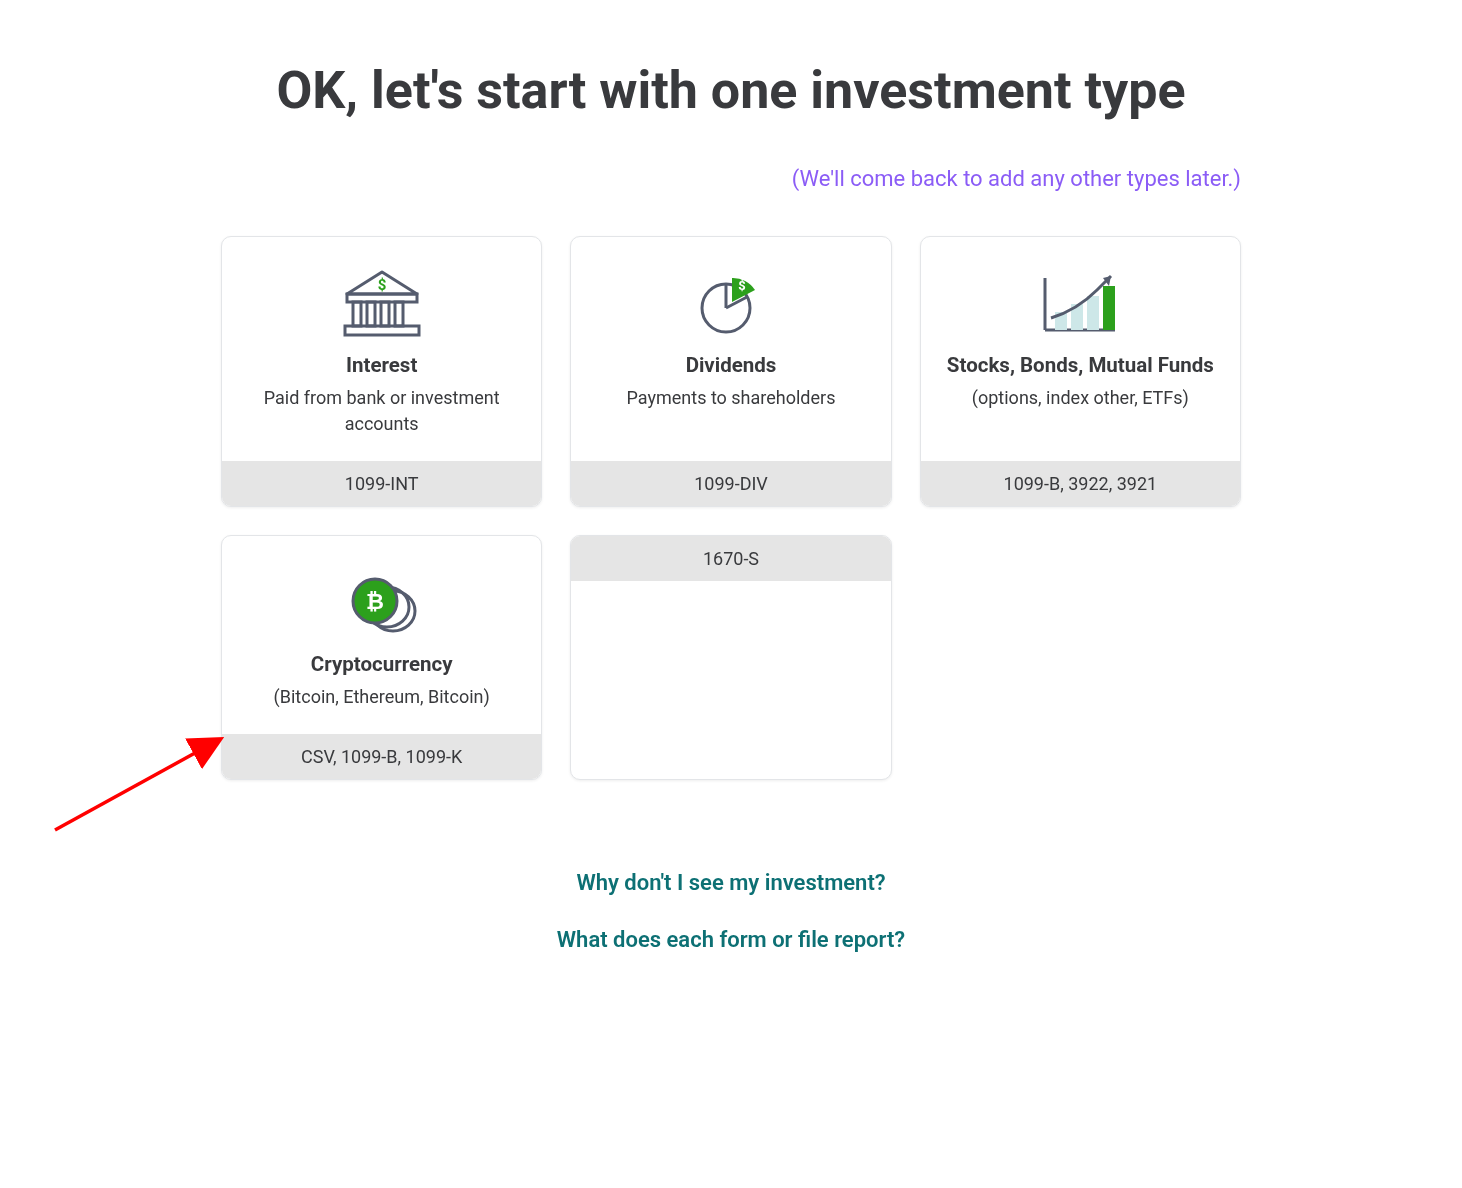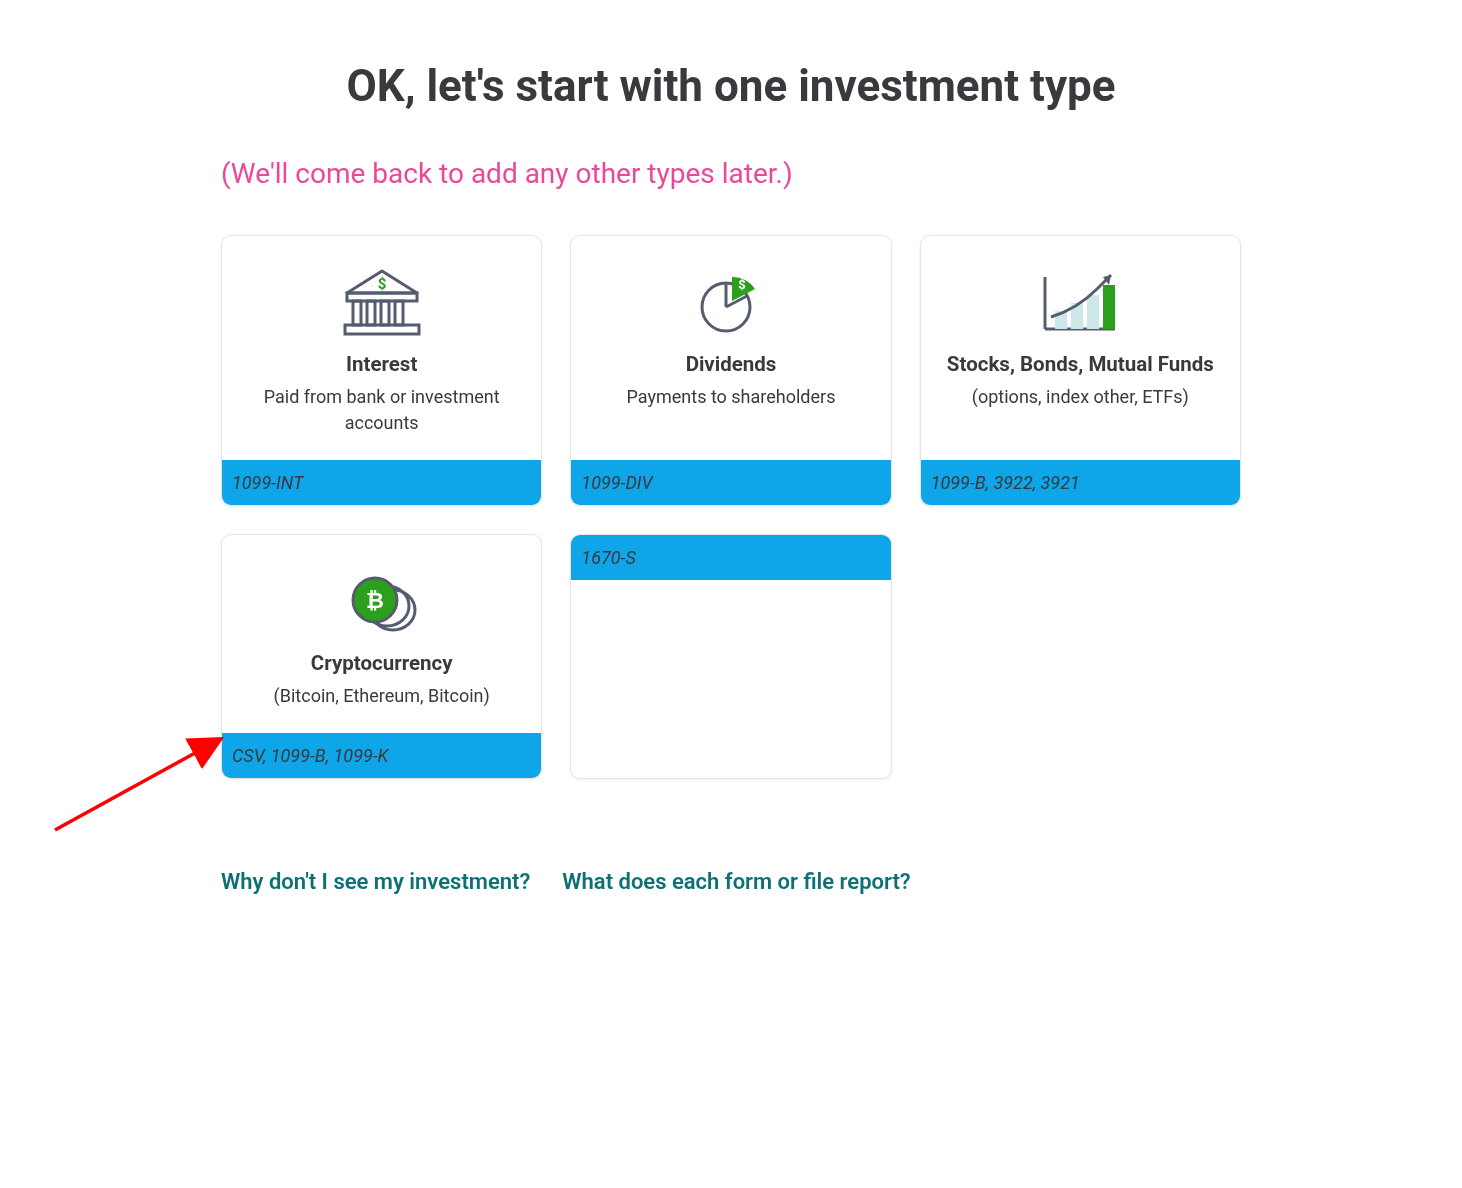--- a/index.html
+++ b/index.html
@@ -11,30 +11,30 @@
   min-height: 1188px;
   padding: 0;
 }
 .container {
   max-width: 1100px;
   margin: 0 auto;
   padding: 60px 40px 40px;
 }
 .page-title {
   text-align: center;
-  font-size: 44px;
+  font-size: 52px;
   font-weight: 700;
   color: #393a3d;
   margin-bottom: 45px;
 }
 .page-subtitle {
-  text-align: left;
-  font-size: 28px;
+  text-align: right;
+  font-size: 22px;
   font-weight: 400;
-  color: #ec4899;
+  color: #8b5cf6;
   margin-bottom: 45px;
 }
 .cards-grid {
   display: grid;
   grid-template-columns: repeat(3, 1fr);
   gap: 28px;
   margin-bottom: 90px;
 }
 .card {
   border: 1px solid #e3e5e8;
@@ -66,30 +66,29 @@
   font-weight: 700;
   color: #393a3d;
   margin-bottom: 8px;
 }
 .card-desc {
   font-size: 18px;
   color: #393a3d;
   line-height: 1.45;
 }
 .card-footer {
-  background: #0ea5e9;
-  text-align: left;
+  background: #e5e5e5;
+  text-align: center;
   padding: 12px 10px;
   font-size: 18px;
   color: #393a3d;
-  font-style: italic;
 }
 .help-links {
   display: flex;
-  flex-direction: row;
+  flex-direction: column;
   align-items: center;
   gap: 32px;
 }
 .help-link {
   color: #0d7074;
   font-size: 22px;
   font-weight: 600;
   text-decoration: none;
   cursor: pointer;
 }

